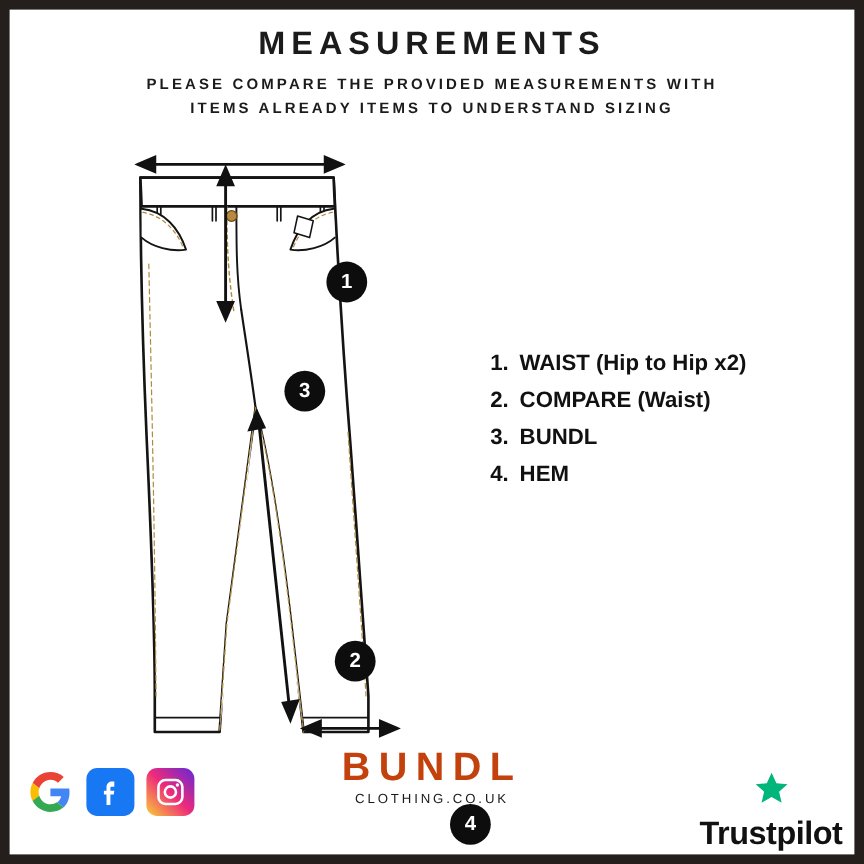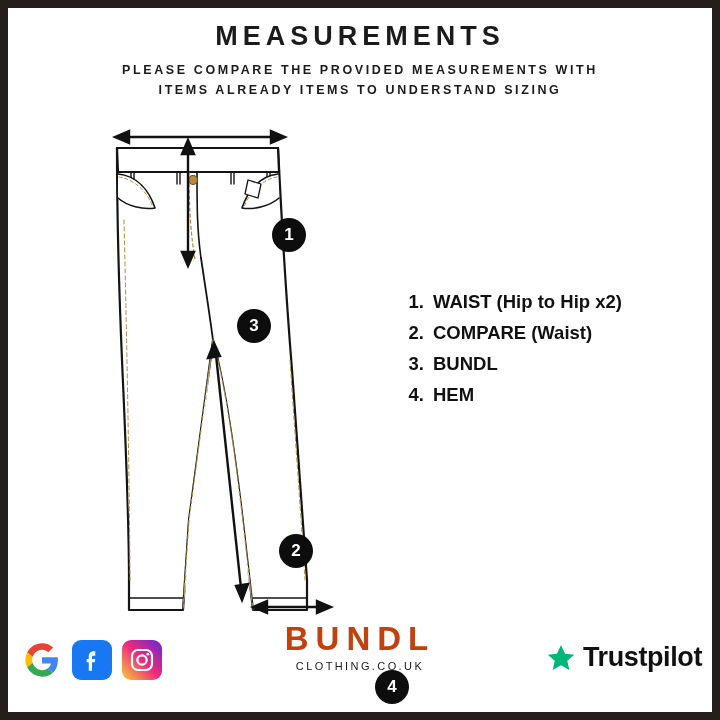--- a/index.html
+++ b/index.html
@@ -158,20 +158,21 @@
     justify-content: center;
   }
   .social svg { display: block; }
   #trustpilot {
     position: absolute;
     right: 18px;
     top: 30px;
     display: flex;
     align-items: center;
     gap: 7px;
+    flex-direction: column;
   }
   #tp-name {
     font-size: 27px;
     font-weight: bold;
     color: #111;
     letter-spacing: -0.4px;
   }
 </style>
 </head>
 <body>

